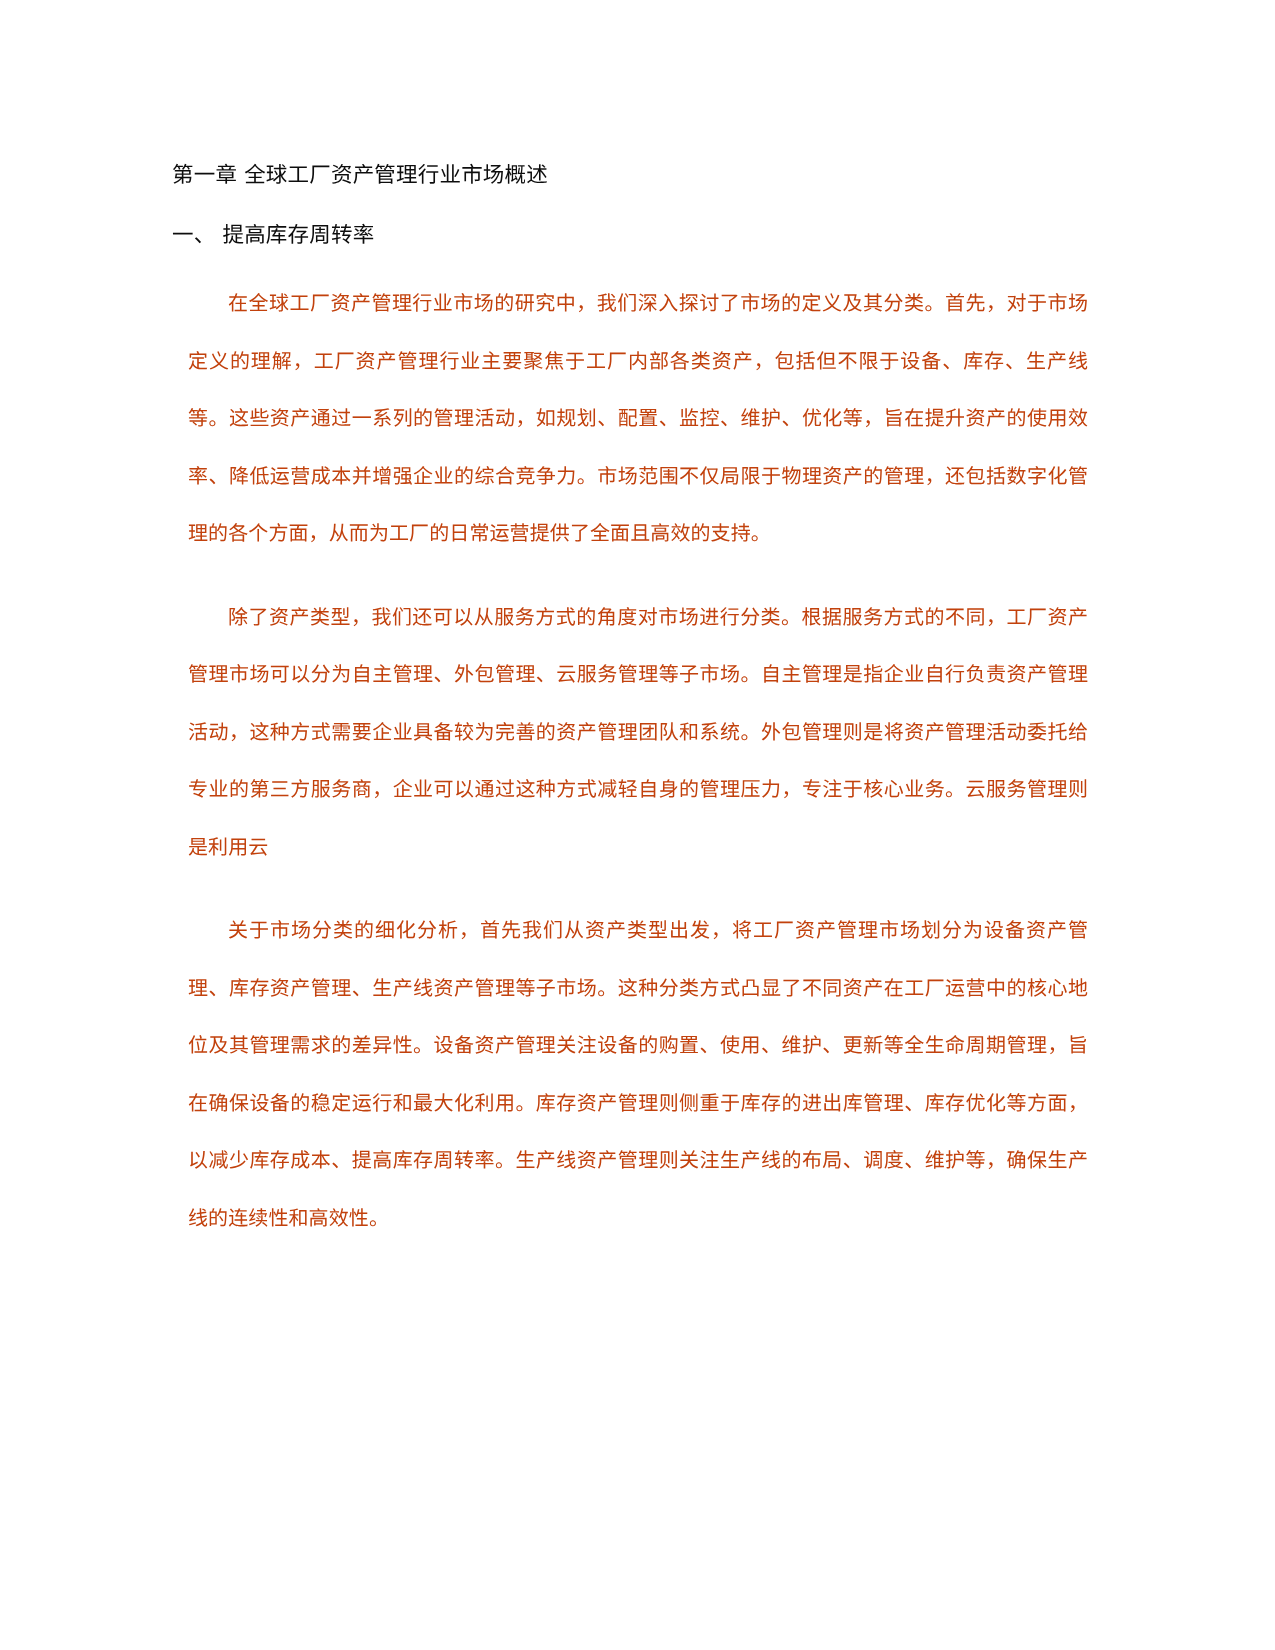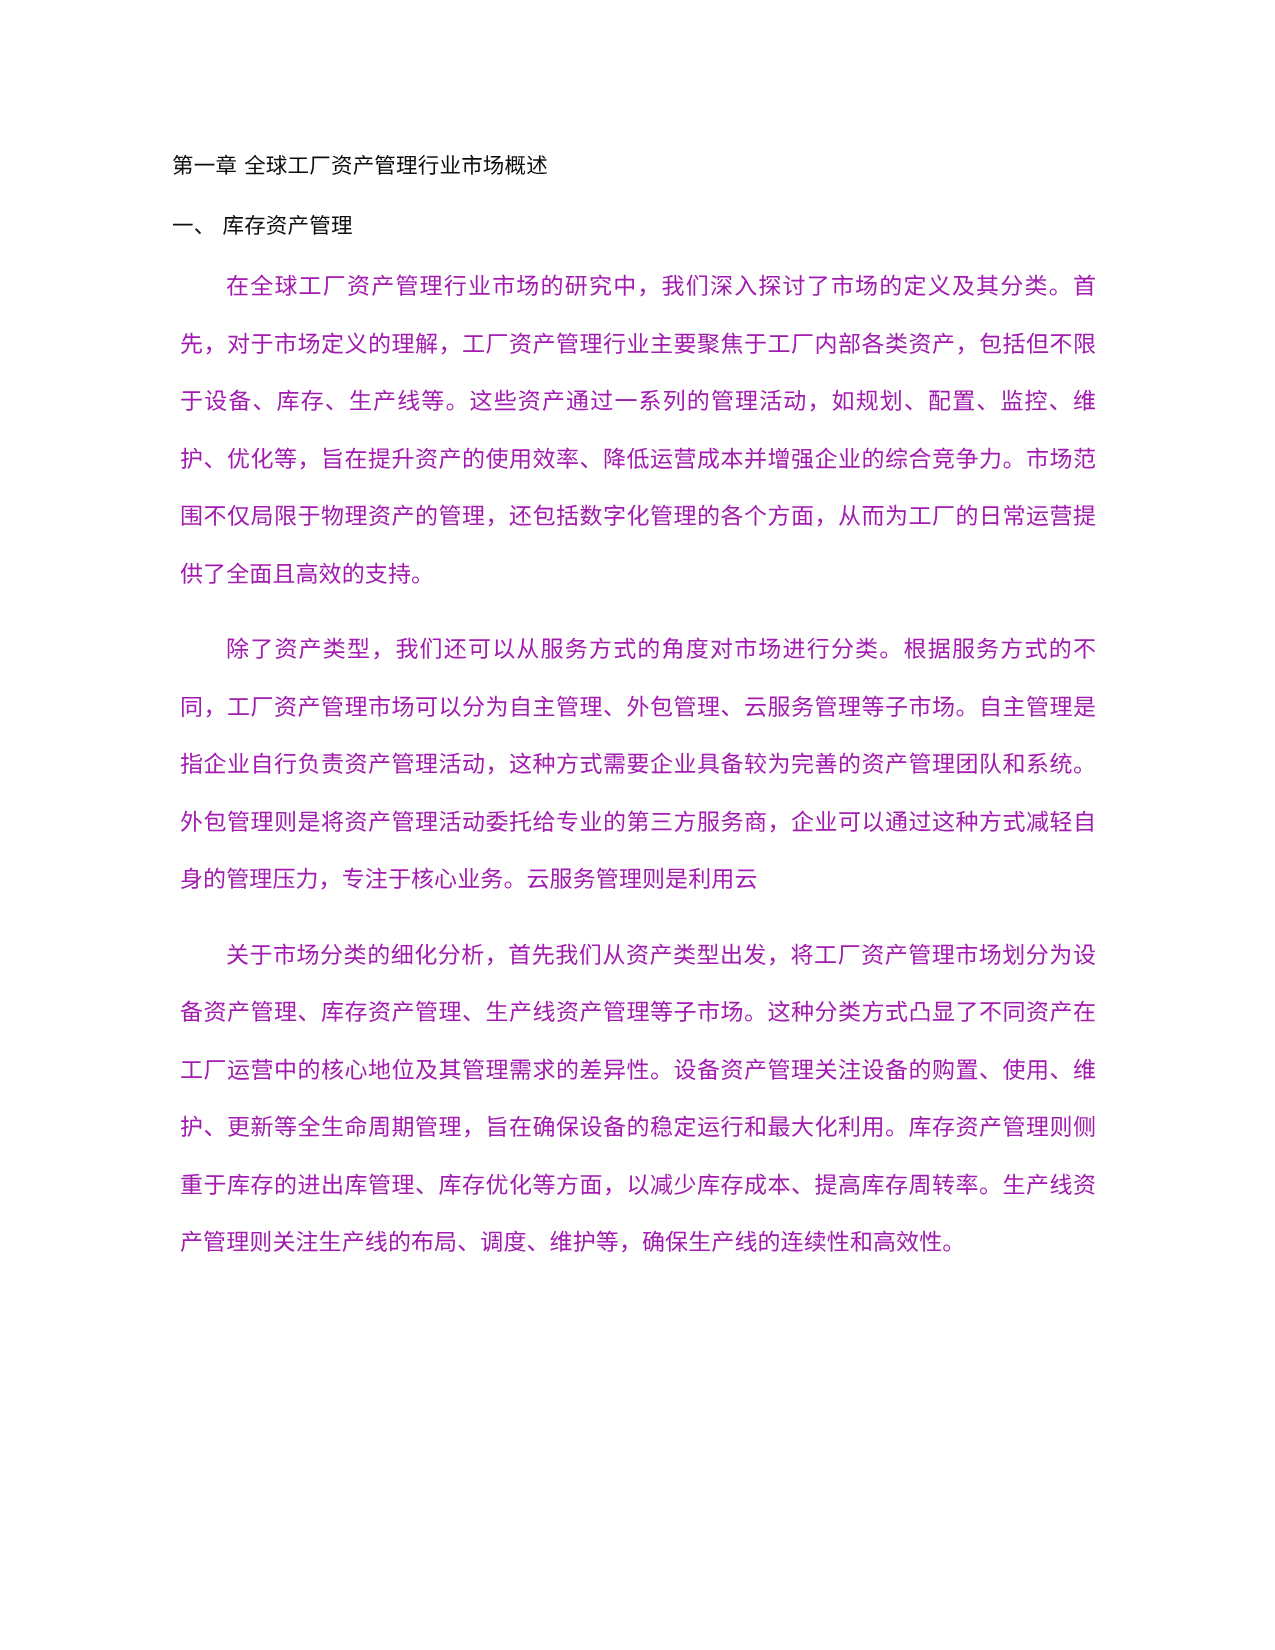--- a/index.html
+++ b/index.html
@@ -21,59 +21,59 @@
     box-sizing: border-box;
     padding: 140px 170px 0 172px;
     background: #ffffff;
   }
   .doc-body {
     width: 932px;
   }
   .heading-1 {
     font-size: 21.5px;
     line-height: 1.0;
-    margin: 7px 0 0 0;
+    margin: 16px 0 0 0;
     padding-top: 8px;
     letter-spacing: 0.2px;
     font-weight: 400;
     color: #0d0d0d;
   }
   .heading-2 {
     font-size: 21.5px;
     line-height: 1.0;
     margin: 0;
     padding-top: 38px;
     letter-spacing: 0.2px;
     font-weight: 400;
     color: #0d0d0d;
   }
   .para {
-    font-size: 23px;
+    font-size: 20px;
     line-height: 57.5px;
-    margin: 8px;
+    margin: 16px;
     padding-top: 10px;
     text-indent: 2em;
     text-align: justify;
     text-justify: inter-ideograph;
-    color: #a21caf;
+    color: #c2410c;
     letter-spacing: 0.1px;
   }
   .para:first-of-type {
     padding-top: 14px;
   }
 </style>
 </head>
 <body>
 
 <div class="page">
   <div class="doc-body">
 
     <h1 class="heading-1">第一章 全球工厂资产管理行业市场概述</h1>
 
-    <h2 class="heading-2">一、 库存资产管理</h2>
+    <h2 class="heading-2">一、 提高库存周转率</h2>
 
     <p class="para">在全球工厂资产管理行业市场的研究中，我们深入探讨了市场的定义及其分类。首先，对于市场定义的理解，工厂资产管理行业主要聚焦于工厂内部各类资产，包括但不限于设备、库存、生产线等。这些资产通过一系列的管理活动，如规划、配置、监控、维护、优化等，旨在提升资产的使用效率、降低运营成本并增强企业的综合竞争力。市场范围不仅局限于物理资产的管理，还包括数字化管理的各个方面，从而为工厂的日常运营提供了全面且高效的支持。</p>
 
     <p class="para">除了资产类型，我们还可以从服务方式的角度对市场进行分类。根据服务方式的不同，工厂资产管理市场可以分为自主管理、外包管理、云服务管理等子市场。自主管理是指企业自行负责资产管理活动，这种方式需要企业具备较为完善的资产管理团队和系统。外包管理则是将资产管理活动委托给专业的第三方服务商，企业可以通过这种方式减轻自身的管理压力，专注于核心业务。云服务管理则是利用云</p>
 
     <p class="para">关于市场分类的细化分析，首先我们从资产类型出发，将工厂资产管理市场划分为设备资产管理、库存资产管理、生产线资产管理等子市场。这种分类方式凸显了不同资产在工厂运营中的核心地位及其管理需求的差异性。设备资产管理关注设备的购置、使用、维护、更新等全生命周期管理，旨在确保设备的稳定运行和最大化利用。库存资产管理则侧重于库存的进出库管理、库存优化等方面，以减少库存成本、提高库存周转率。生产线资产管理则关注生产线的布局、调度、维护等，确保生产线的连续性和高效性。</p>
 
   </div>
 </div>
 

